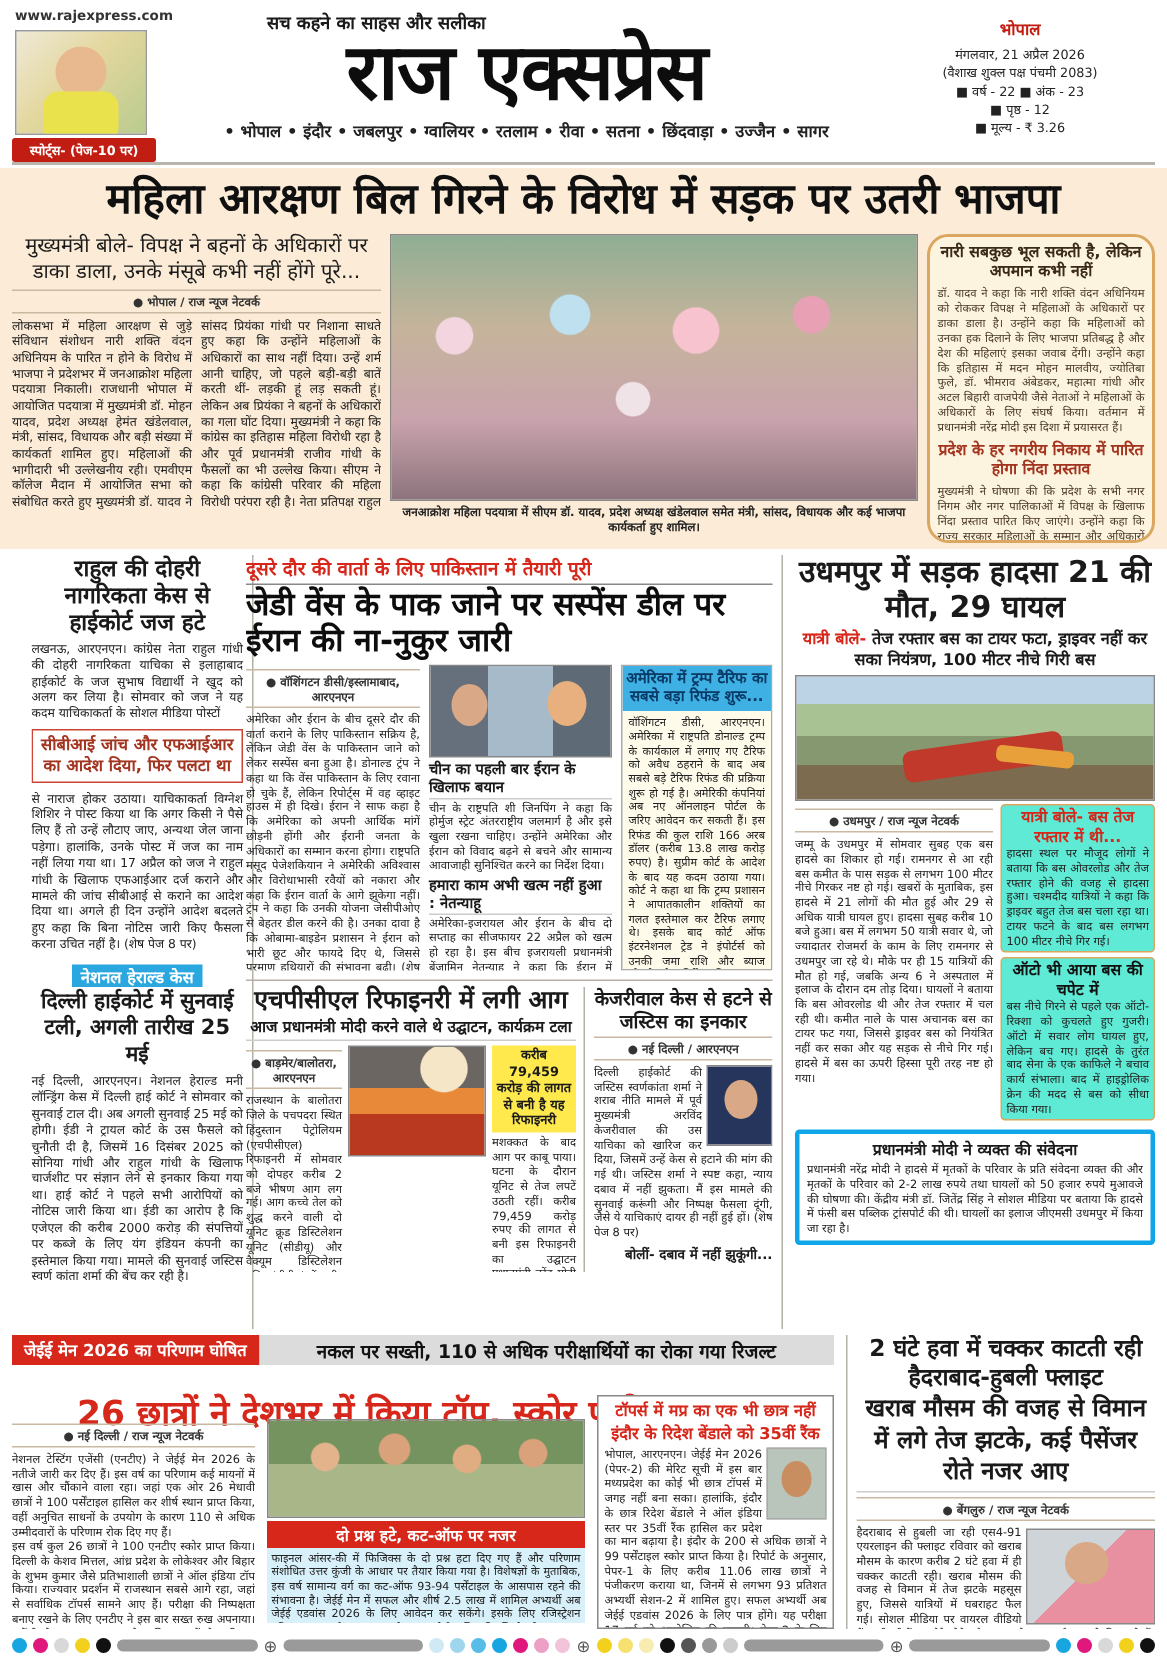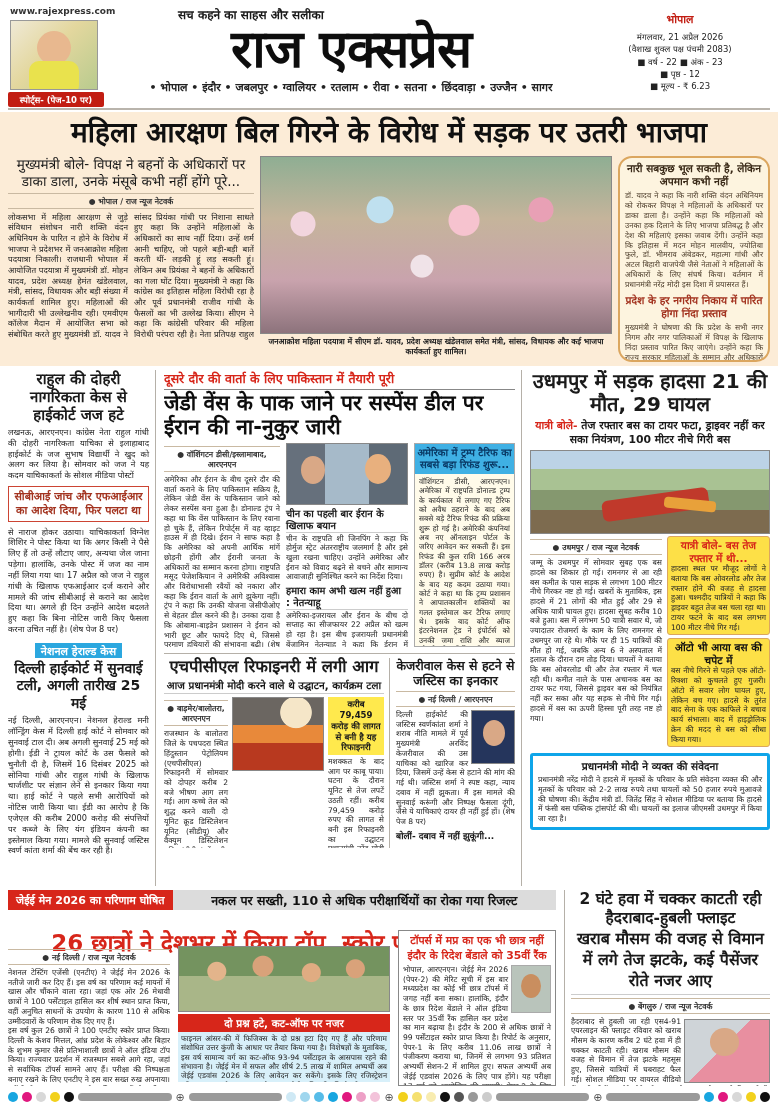--- a/index.html
+++ b/index.html
@@ -34,21 +34,21 @@
   .lead-mid{width:352px;flex:none;display:flex;flex-direction:column;}
   .lead-photo{width:100%;height:178px;border:1px solid #888;}
   .lead-caption{font-size:7.8px;font-weight:bold;text-align:center;margin-top:2px;color:#222;}
   .lead-box{flex:1;border:2px solid #dba65f;background:#fdf4df;border-radius:14px;padding:4px 5px;overflow:hidden;}
   .lead-box .bh1{font-size:10.5px;font-weight:bold;text-align:center;color:#3a2a18;line-height:1.25;}
   .lead-box .bh2{font-size:10.5px;font-weight:bold;text-align:center;color:#a33420;line-height:1.25;margin-top:4px;}
   .lead-box .btx{font-size:7.6px;line-height:1.3;text-align:justify;color:#4a3a28;margin-top:3px;}
 
   
   .midband{position:absolute;top:370px;left:8px;right:8px;height:516px;}
-  .col-left{position:absolute;left:0;top:0;width:148px;height:516px;border-right:1px solid #b5b0a8;
+  .col-left{position:absolute;left:13px;top:0;width:148px;height:516px;border-right:1px solid #b5b0a8;
             padding-right:6px;overflow:hidden;}
   .col-mid{position:absolute;left:156px;top:0;width:358px;height:516px;border-right:1px solid #b5b0a8;
            padding-right:6px;overflow:hidden;}
   .col-right{position:absolute;left:522px;top:0;width:240px;height:516px;overflow:hidden;}
 
   .h3{font-size:15px;font-weight:bold;text-align:center;line-height:1.2;margin:0 0 3px;}
   .small-body{font-size:8.2px;line-height:1.32;text-align:justify;color:#222;}
   .cbi-box{border:1px solid #cc4433;margin:5px 0;padding:3px;text-align:center;
            font-size:11px;font-weight:bold;color:#a33420;line-height:1.25;}
   .herald-label{display:block;margin:8px auto 2px;background:#2ba7df;color:#fff;font-size:11px;
@@ -73,30 +73,30 @@
   .hpcl{width:226px;flex:none;border-right:1px solid #b5b0a8;padding-right:5px;}
   .hpcl-head{font-size:16.5px;font-weight:bold;text-align:center;line-height:1.15;margin:0 0 2px;}
   .hpcl-sub{font-size:10.3px;font-weight:bold;text-align:center;line-height:1.2;border-bottom:1px solid #ccc;padding-bottom:2px;}
   .hpcl-row{display:flex;gap:4px;margin-top:3px;}
   .hpcl-row .c1{width:64px;flex:none;}
   .hpcl-photo{width:92px;height:74px;flex:none;border:1px solid #888;}
   .hpcl-highlight{background:#ffe94d;font-size:8.6px;font-weight:bold;text-align:center;padding:2px;line-height:1.25;margin-bottom:2px;}
   .kejriwal{flex:1;}
   .kj-head{font-size:12.5px;font-weight:bold;text-align:center;line-height:1.2;margin:0 0 2px;}
   .kj-photo{float:right;width:44px;height:54px;border:1px solid #888;margin:0 0 2px 3px;}
-  .kj-caption{font-size:9px;font-weight:bold;text-align:left;color:#1a1a1a;clear:right;margin:2px 0;}
+  .kj-caption{font-size:9px;font-weight:bold;text-align:right;color:#1a1a1a;clear:right;margin:2px 0;}
 
   .ud-head{font-size:20px;font-weight:bold;text-align:center;line-height:1.15;margin:0 0 3px;}
   .ud-sub{font-size:10.8px;font-weight:bold;text-align:center;line-height:1.3;margin-bottom:3px;}
   .ud-sub .redlead{color:#d7261a;}
   .ud-photo{width:100%;height:84px;border:1px solid #888;}
   .ud-row{display:flex;gap:5px;margin-top:2px;height:212px;overflow:hidden;}
   .ud-body{width:132px;flex:none;}
   .ud-boxes{flex:1;}
-  .ud-box1{background:#fde047;border:1px solid #dba65f;border-radius:3px;padding:2px 3px;margin-bottom:3px;}
+  .ud-box1{background:#5eead4;border:1px solid #dba65f;border-radius:3px;padding:2px 3px;margin-bottom:3px;}
   .ud-box-head-red{color:#d7261a;font-size:10.5px;font-weight:bold;text-align:center;line-height:1.2;}
   .ud-box-head-blk{color:#111;font-size:10.5px;font-weight:bold;text-align:center;line-height:1.2;}
   .modi-box{border:3px solid #0ea5e9;border-radius:3px;margin-top:5px;padding:3px 5px;}
   .modi-head{font-size:10.5px;font-weight:bold;text-align:center;margin-bottom:2px;}
 
   
   .bottomband{position:absolute;top:890px;left:8px;right:8px;height:196px;}
   .jee-bannerrow{position:absolute;left:0;top:0;width:548px;height:20px;display:flex;}
   .jee-banner{background:#d7261a;color:#fff;font-size:11px;font-weight:bold;padding:2px 8px;flex:none;}
   .jee-strip{background:#dcdcdc;color:#111;font-size:12.5px;font-weight:bold;padding:2px 8px;flex:1;text-align:center;}
@@ -174,21 +174,21 @@
       <div class="tagline" data-name="tagline">सच कहने का साहस और सलीका</div>
       <h1 class="paper-title" data-name="paper-title">राज एक्सप्रेस</h1>
       <div class="cities" data-name="edition-cities">• भोपाल • इंदौर • जबलपुर • ग्वालियर • रतलाम • रीवा • सतना • छिंदवाड़ा • उज्जैन • सागर</div>
     </div>
     <div class="mh-right" data-name="masthead-info">
       <div class="edition" data-name="edition-name">भोपाल</div>
       <div data-name="date-line">मंगलवार, 21 अप्रैल 2026</div>
       <div data-name="calendar-line">(वैशाख शुक्ल पक्ष पंचमी 2083)</div>
       <div data-name="volume-line">■ वर्ष - 22  ■ अंक - 23</div>
       <div data-name="pages-line">■ पृष्ठ - 12</div>
-      <div data-name="price-line">■ मूल्य - ₹ 6.23</div>
+      <div data-name="price-line">■ मूल्य - ₹ 3.26</div>
     </div>
   </header>
 
   <section class="lead" data-name="lead-story">
     <h2 class="lead-headline" data-name="lead-headline">महिला आरक्षण बिल गिरने के विरोध में सड़क पर उतरी भाजपा</h2>
     <div class="lead-cols">
       <div class="lead-left" data-name="lead-text-column">
         <div class="lead-sub" data-name="lead-subhead">मुख्यमंत्री बोले- विपक्ष ने बहनों के अधिकारों पर डाका डाला, उनके मंसूबे कभी नहीं होंगे पूरे...</div>
         <div class="byline" data-name="lead-byline">● भोपाल / राज न्यूज नेटवर्क</div>
         <div class="body-2col" data-name="lead-body">

